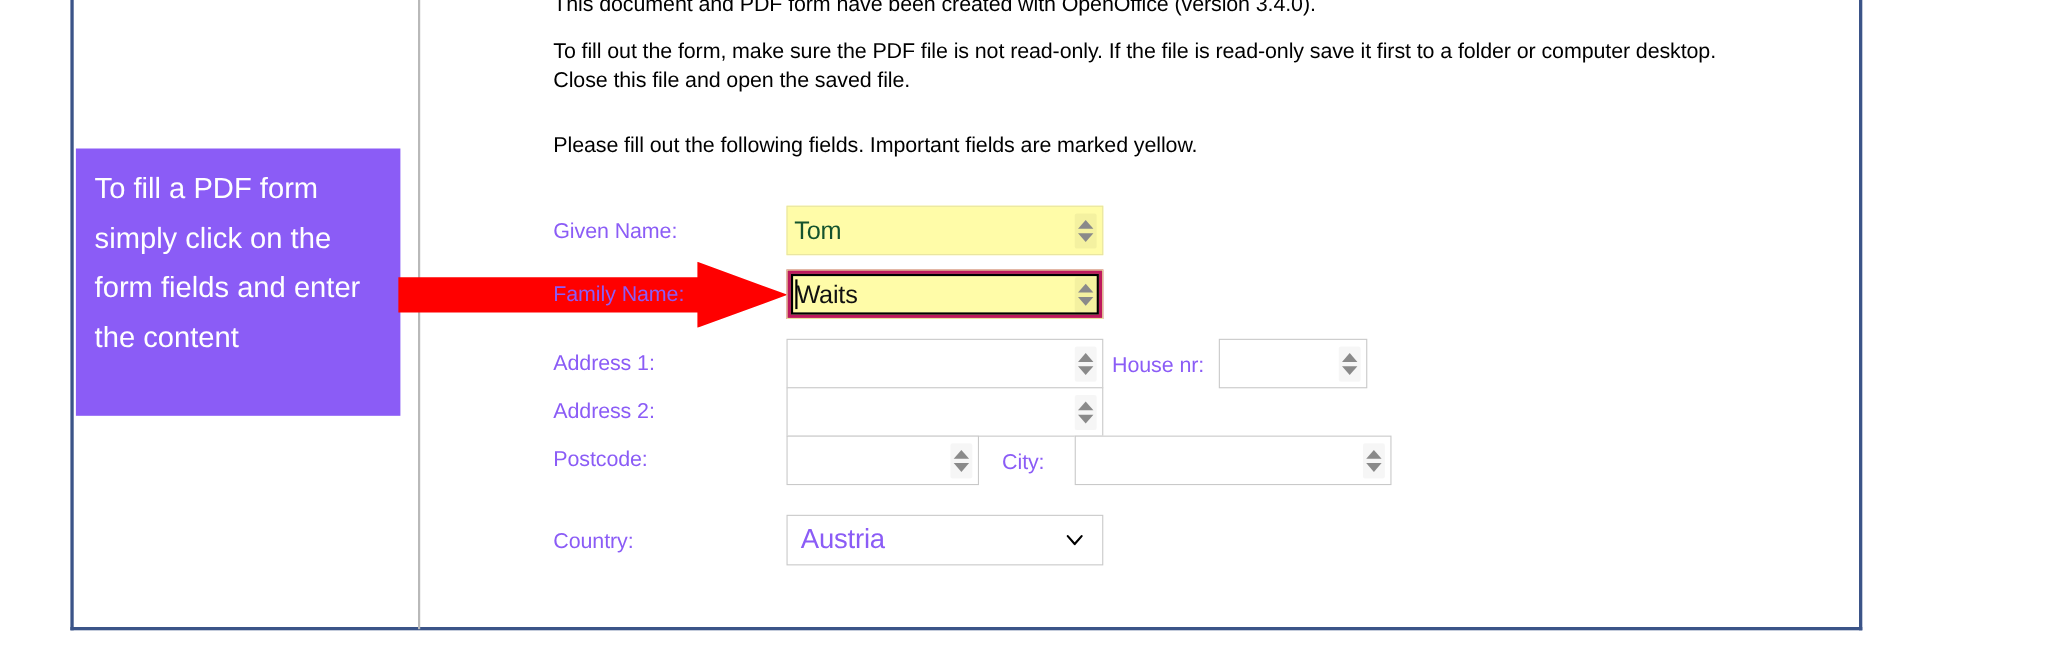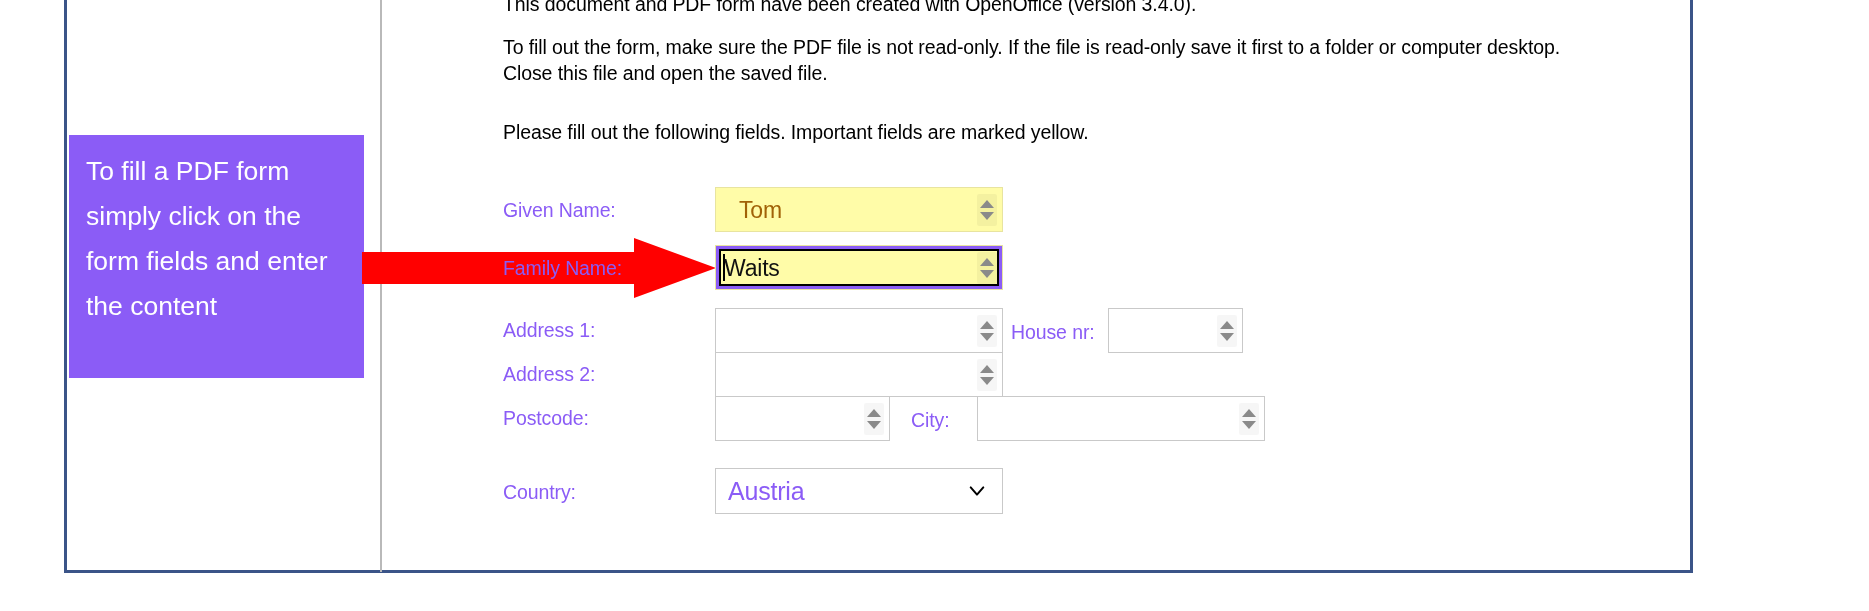--- a/index.html
+++ b/index.html
@@ -62,37 +62,37 @@
     letter-spacing:-0.1px;
   }
 
   .field {
     position:absolute;
     background:#ffffff;
     border:1px solid #c9c9c9;
     height:45px;
   }
   .field.highlight { background:#FFFCA8; border:1px solid #e8e4a0; }
-  .field.focused   { background:#8b5cf6; border:1px solid #e8e4a0; }
+  .field.focused   { background:#be185d; border:1px solid #e8e4a0; }
 
   .field-inner {
     position:absolute;
     left:3px; top:3px; right:3px; bottom:3px;
   }
   .field.focused .field-inner {
     border:2px solid #000000;
     background:#FFFCA8;
   }
 
   .field-value {
     position:absolute;
-    left:23px; top:50%;
+    left:6px; top:50%;
     transform:translateY(-50%);
     font-size:23px;
-    color:#a16207;
+    color:#14532d;
     letter-spacing:-0.2px;
     white-space:nowrap;
     font-family:"Liberation Sans", sans-serif;
   }
   .field.focused .field-value { left:8px; color:#111; }
 
   .caret {
     position:absolute; left:7px; top:8px;
     width:2px; height:27px; background:#000;
   }

